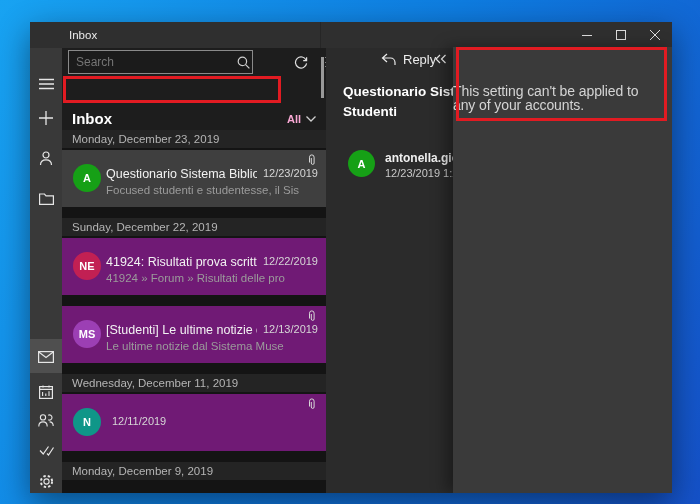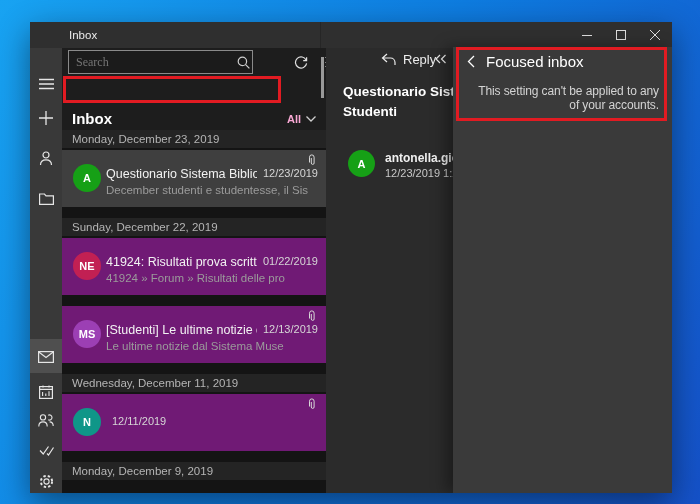--- a/index.html
+++ b/index.html
@@ -21,21 +21,21 @@
   .sidebar { position:absolute; left:0; top:26px; width:32px; height:445px; background:#393939; }
   .sb-icon { position:absolute; left:0; width:32px; height:30px; display:flex; align-items:center; justify-content:center; color:#e6e6e6; }
   .sb-selected { position:absolute; left:0; top:291px; width:32px; height:34px; background:#4f4f4f; }
 
   
   .listpane { position:absolute; left:32px; top:26px; width:264px; height:445px; background:#141414; }
   .search-row { position:absolute; left:0; top:0; width:264px; height:29px; background:#1d1d1d; }
   .search-box { position:absolute; left:6px; top:2px; width:185px; height:24px; background:#1b1b1b;
     border:1px solid #8a8a8a; display:flex; align-items:center; }
   .search-box input { flex:1; background:transparent; border:none; outline:none; color:#cfcfcf;
-    font-size:12px; padding:0 4px 0 7px; font-family:Liberation Serif, serif; }
+    font-size:12px; padding:0 4px 0 7px; font-family:Liberation Sans, sans-serif; }
   .search-mag { width:22px; display:flex; justify-content:center; color:#cfcfcf; }
   .tool-icon { position:absolute; top:3px; width:24px; height:22px; display:flex; align-items:center; justify-content:center; color:#e0e0e0; }
 
   .lp-header { position:absolute; left:0; top:29px; width:264px; height:53px; background:#1d1d1d; }
   .lp-title { position:absolute; left:10px; top:33px; font-size:15px; font-weight:bold; color:#ffffff; }
   .lp-filter { position:absolute; right:10px; top:36px; display:flex; align-items:center; gap:5px; color:#f9a8d4; }
   .lp-filter .lbl { font-size:11px; font-weight:bold; }
 
   .lp-list { position:absolute; left:0; top:82px; width:264px; height:363px; overflow:hidden; }
   .date-header { height:18px; line-height:18px; background:#242424; color:#b5b5b5;
@@ -65,22 +65,22 @@
   .rp-avatar { position:absolute; left:22px; top:102px; width:27px; height:27px; border-radius:50%;
     color:#fff; font-size:11px; font-weight:bold; display:flex; align-items:center; justify-content:center; }
   .rp-sender { position:absolute; left:59px; top:103px; font-size:12px; font-weight:bold; color:#f0f0f0; white-space:nowrap; }
   .rp-datetime { position:absolute; left:59px; top:119px; font-size:11px; color:#c9c9c9; white-space:nowrap; }
 
   
   .flyout { position:absolute; left:423px; top:25px; width:219px; height:446px; background:#3a3a3a;
     box-shadow:-7px 0 14px rgba(0,0,0,.35); }
   .fly-header { position:absolute; left:14px; top:6px; display:flex; align-items:center; gap:11px; color:#ffffff; }
   .fly-title { font-size:15px; }
-  .fly-msg { position:absolute; left:14px; top:37px; width:192px; font-size:12px; line-height:14px;
-    color:#d4d4d4; letter-spacing:-0.1px;text-align:right; }
+  .fly-msg { position:absolute; left:0; top:37px; width:192px; font-size:14px; line-height:14px;
+    color:#d4d4d4; letter-spacing:-0.1px; }
 
   
   .annot { position:absolute; border:3px solid #e11b22; background:transparent; }
   .annot-1 { left:33px; top:54px; width:218px; height:27px; }
   .annot-2 { left:426px; top:25px; width:211px; height:74px; }
 
   svg { display:block; }
 </style>
 </head>
 <body>
@@ -238,32 +238,32 @@
           <span class="avatar" style="background-color: rgb(22, 160, 22);">A</span>
           <span class="clip">
             <svg width="8" height="13" viewBox="0 0 8 13">
                 <path d="M1.5 8.5 V3.2 a2.3 2.3 0 0 1 4.6 0 V9 a1.4 1.4 0 0 1 -2.8 0 V4" fill="none" stroke="currentColor" stroke-width="1"></path>
               </svg>
           </span>
           <div class="subject-row">
             <span class="subject">Questionario Sistema Bibliotecario</span>
             <span class="idate">12/23/2019</span>
           </div>
-          <div class="preview">December studenti e studentesse, il Sis</div>
+          <div class="preview">Focused studenti e studentesse, il Sis</div>
         </div>
         <div class="group-gap"></div>
       </div>
 
       <div class="group">
         <div class="date-header">Sunday, December 22, 2019</div>
         <div class="item">
           <span class="avatar" style="background-color: rgb(194, 32, 83);">NE</span>
           <div class="subject-row">
             <span class="subject">41924: Risultati prova scritta 17/12,</span>
-            <span class="idate">01/22/2019</span>
+            <span class="idate">12/22/2019</span>
           </div>
           <div class="preview">41924 » Forum » Risultati delle pro</div>
         </div>
         <div class="group-gap"></div>
       </div>
 
       <div class="group">
         <div class="item">
           <span class="avatar" style="background-color: rgb(156, 63, 180);">MS</span>
           <span class="clip">
@@ -326,28 +326,18 @@
       <div>Questionario Sistem</div>
       <div>Studenti</div>
     </div>
 
     <span class="rp-avatar" style="background-color: rgb(22, 160, 22);">A</span>
     <div class="rp-sender">antonella.gioli</div>
     <div class="rp-datetime">12/23/2019 1:24</div>
   </div>
 
   <div class="flyout">
-    <div class="fly-header">
-      <span>
-        <span>
-          <svg width="8" height="13" viewBox="0 0 8 13">
-              <path d="M7 1 L1.5 6.5 L7 12" fill="none" stroke="#ffffff" stroke-width="1.3"></path>
-            </svg>
-        </span>
-      </span>
-      <span class="fly-title">Focused inbox</span>
-    </div>
     <div class="fly-msg">This setting can't be applied to any of your accounts.</div>
   </div>
 
   <div class="annot annot-1" style="border-color: rgb(225, 27, 34);"></div>
   <div class="annot annot-2" style="border-color: rgb(225, 27, 34);"></div>
 </div>
 
 </body></html>

